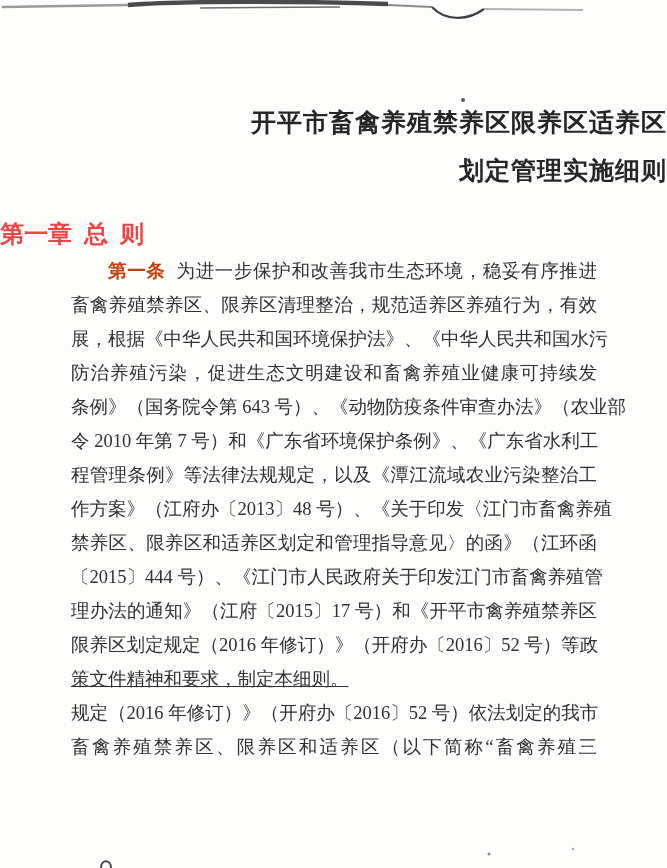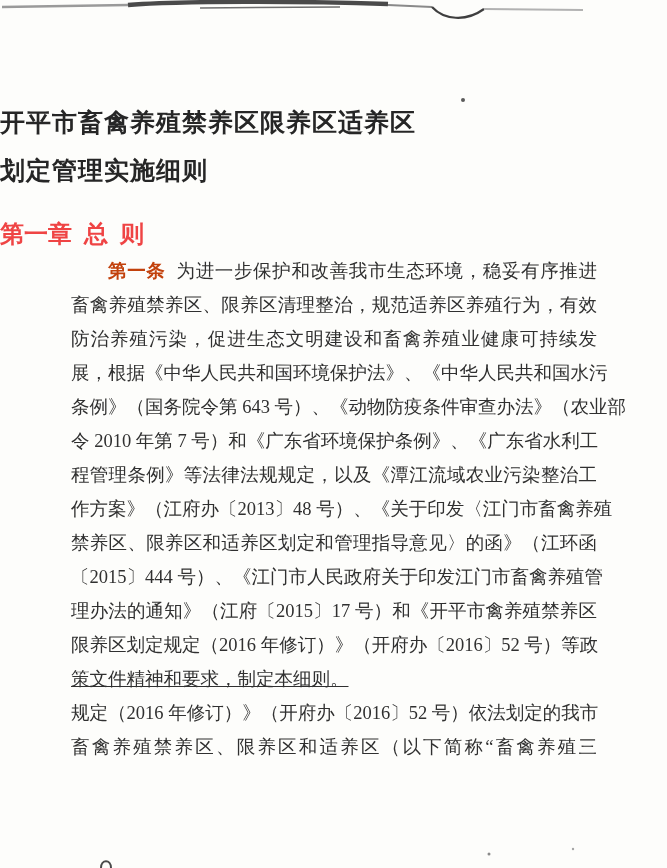--- a/index.html
+++ b/index.html
@@ -20,21 +20,21 @@
     position: absolute;
     top: 0; left: 0;
     width: 667px; height: 868px;
     pointer-events: none;
   }
   .doc-title {
     position: absolute;
     top: 99px;
     left: 0; right: 0;
     margin: 0;
-    text-align: left;
+    text-align: right;
     font-size: 25px;
     font-weight: bold;
     line-height: 48px;
     letter-spacing: 1px;
     color: #262626;
   }
   .chapter-heading {
     position: absolute;
     top: 221px;
     left: 0; right: 0;
@@ -101,22 +101,22 @@
   <h1 class="doc-title">
     <div>开平市畜禽养殖禁养区限养区适养区</div>
     <div>划定管理实施细则</div>
   </h1>
 
   <h2 class="chapter-heading">第一章  总  则</h2>
 
   <div class="body-text">
       <div class="line indent"><span class="term-label">第一条</span>为进一步保护和改善我市生态环境，稳妥有序推进</div>
       <div class="line">畜禽养殖禁养区、限养区清理整治，规范适养区养殖行为，有效</div>
+      <div class="line">展，根据《中华人民共和国环境保护法》、《中华人民共和国水污</div>
       <div class="line">防治养殖污染，促进生态文明建设和畜禽养殖业健康可持续发</div>
-      <div class="line">展，根据《中华人民共和国环境保护法》、《中华人民共和国水污</div>
       <div class="line">条例》（国务院令第 643 号）、《动物防疫条件审查办法》（农业部</div>
       <div class="line">令 2010 年第 7 号）和《广东省环境保护条例》、《广东省水利工</div>
       <div class="line">程管理条例》等法律法规规定，以及《潭江流域农业污染整治工</div>
       <div class="line">作方案》（江府办〔2013〕48 号）、《关于印发〈江门市畜禽养殖</div>
       <div class="line">禁养区、限养区和适养区划定和管理指导意见〉的函》（江环函</div>
       <div class="line">〔2015〕444 号）、《江门市人民政府关于印发江门市畜禽养殖管</div>
       <div class="line">理办法的通知》（江府〔2015〕17 号）和《开平市禽养殖禁养区</div>
       <div class="line">限养区划定规定（2016 年修订）》（开府办〔2016〕52 号）等政</div>
       <div class="line no-fill">策文件精神和要求，制定本细则。</div>
       <div class="line">规定（2016 年修订）》（开府办〔2016〕52 号）依法划定的我市</div>

